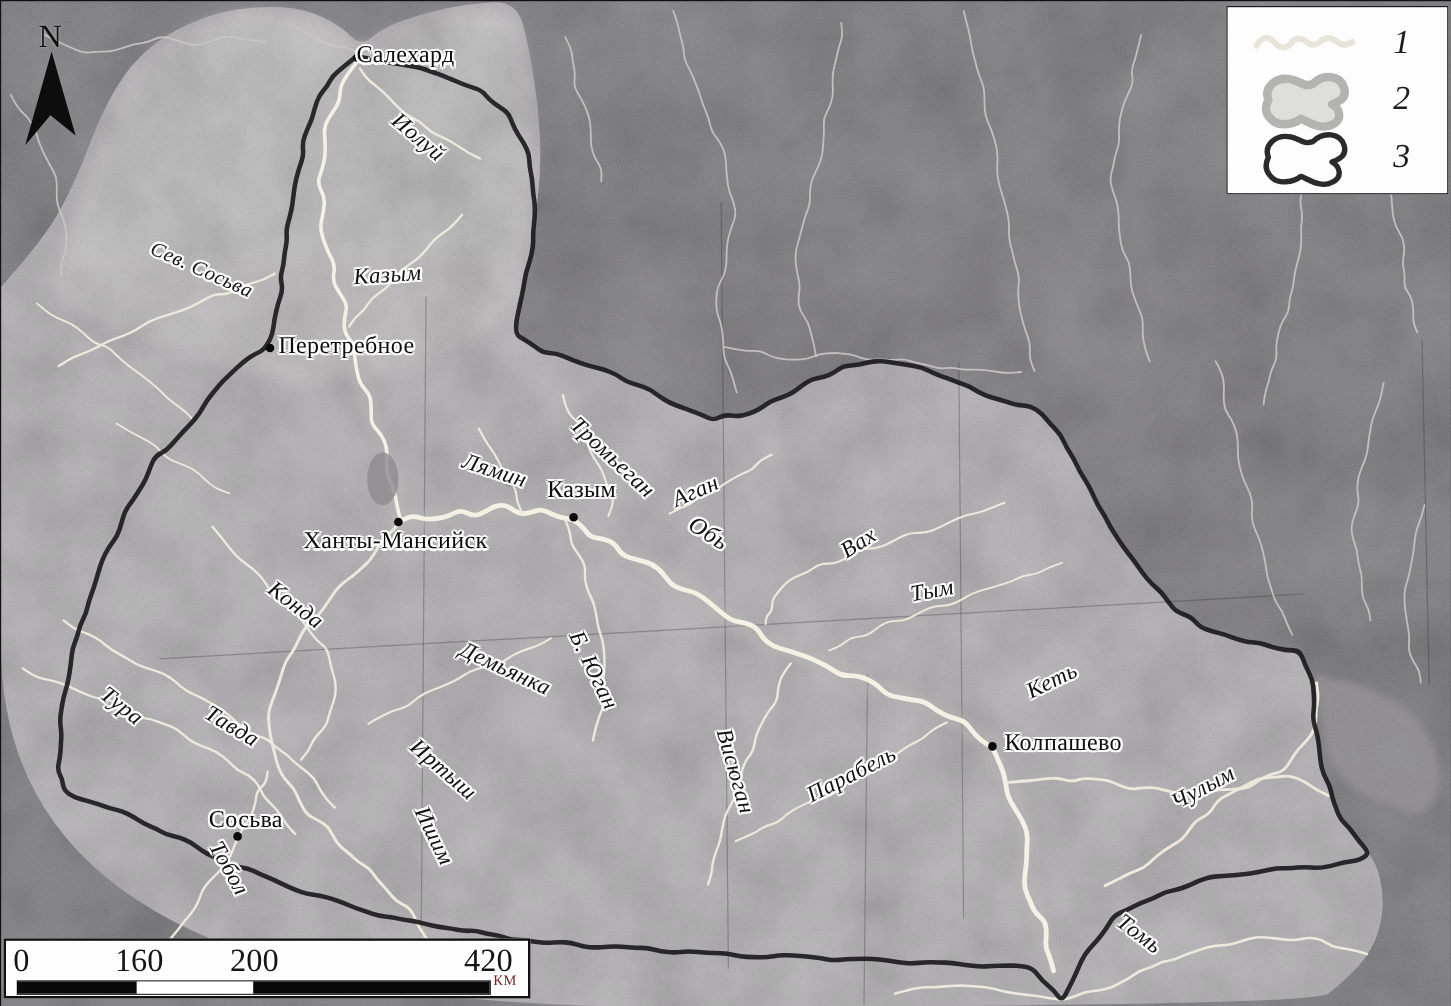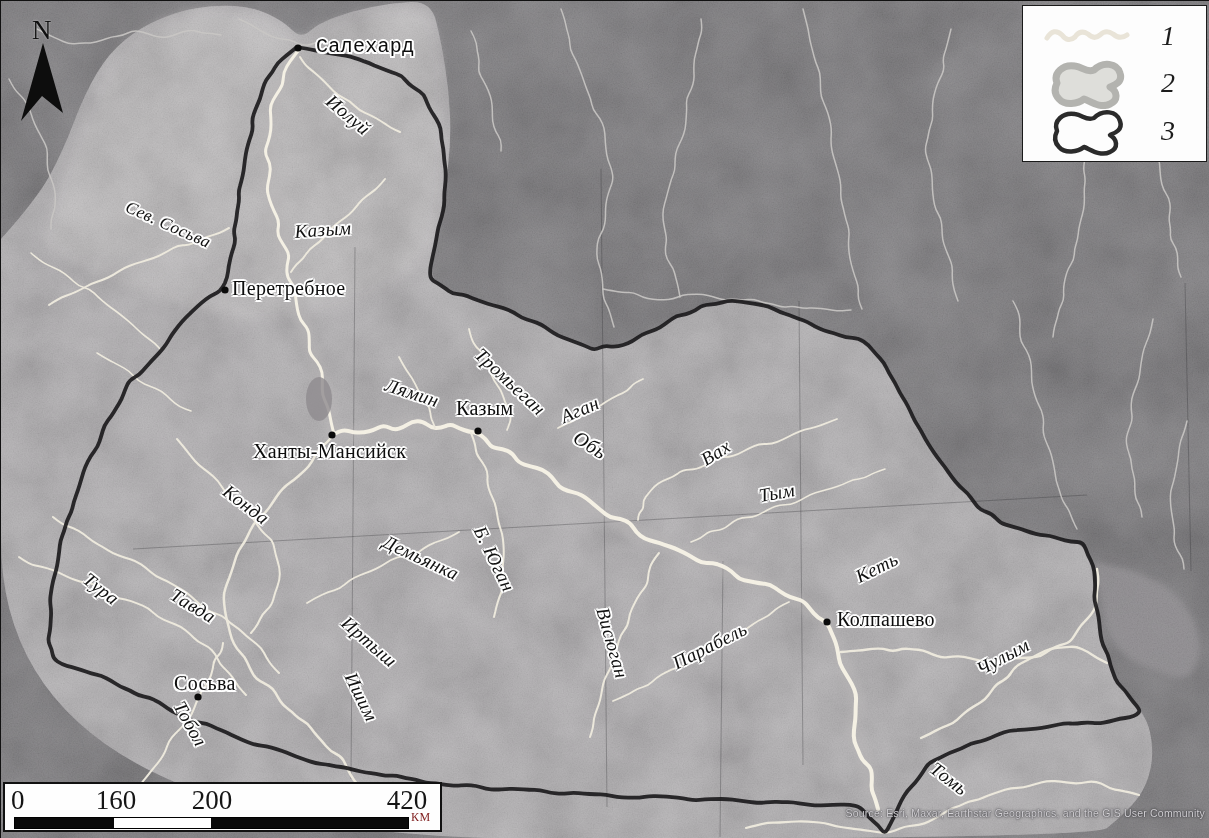--- a/index.html
+++ b/index.html
@@ -144,21 +144,21 @@
         <circle cx="297" cy="47" r="3.6" fill="#0b0b0b"></circle>
         <circle cx="224" cy="289" r="3.6" fill="#0b0b0b"></circle>
         <circle cx="477" cy="430" r="3.6" fill="#0b0b0b"></circle>
         <circle cx="331" cy="434" r="3.6" fill="#0b0b0b"></circle>
         <circle cx="197" cy="696" r="3.6" fill="#0b0b0b"></circle>
         <circle cx="826" cy="621" r="3.6" fill="#0b0b0b"></circle>
       </g>
     </svg>
 
   <div id="labels">
-      <div class="city-label" style="left: 315px; top: 34px; font-family: Liberation Mono, monospace;">Салехард</div>
+      <div class="city-label" style="left: 296px; top: 34px;">Салехард</div>
       <div class="city-label" style="left: 231px; top: 276px;">Перетребное</div>
       <div class="city-label" style="left: 455px; top: 396px;">Казым</div>
       <div class="city-label" style="left: 212px; top: 439px; margin-left: 40px;">Ханты-Мансийск</div>
       <div class="city-label" style="left: 173px; top: 671px;">Сосьва</div>
       <div class="city-label" style="left: 836px; top: 607px;">Колпашево</div>
       <div class="river-label" style="left: 347px; top: 114px; transform: translate(-50%, -50%) rotate(40deg);">Иолуй</div>
       <div class="river-label" style="left: 167px; top: 224px; font-size: 17px; transform: translate(-50%, -50%) rotate(24deg);">Сев. Сосьва</div>
       <div class="river-label" style="left: 322px; top: 229px; transform: translate(-50%, -50%) rotate(-4deg);">Казым</div>
       <div class="river-label" style="left: 411px; top: 392px; transform: translate(-50%, -50%) rotate(18deg);">Лямин</div>
       <div class="river-label" style="left: 509px; top: 381px; transform: translate(-50%, -50%) rotate(43deg);">Тромьеган</div>
@@ -221,15 +221,14 @@
     <span class="tick centered" style="left:207px">200</span>
     <span class="tick centered" style="left:402px">420</span>
     <div class="bar">
       <div class="seg" style="width:99px;background:#0a0a0a"></div>
       <div class="seg" style="width:97px;background:#ffffff"></div>
       <div class="seg" style="width:197px;background:#0a0a0a"></div>
     </div>
     <span class="unit">КМ</span>
   </div>
 
-  <div class="attribution">Source: Esri, Maxar, Earthstar Geographics, and the GIS User Community</div>
 
 </div>
 
 </body></html>

